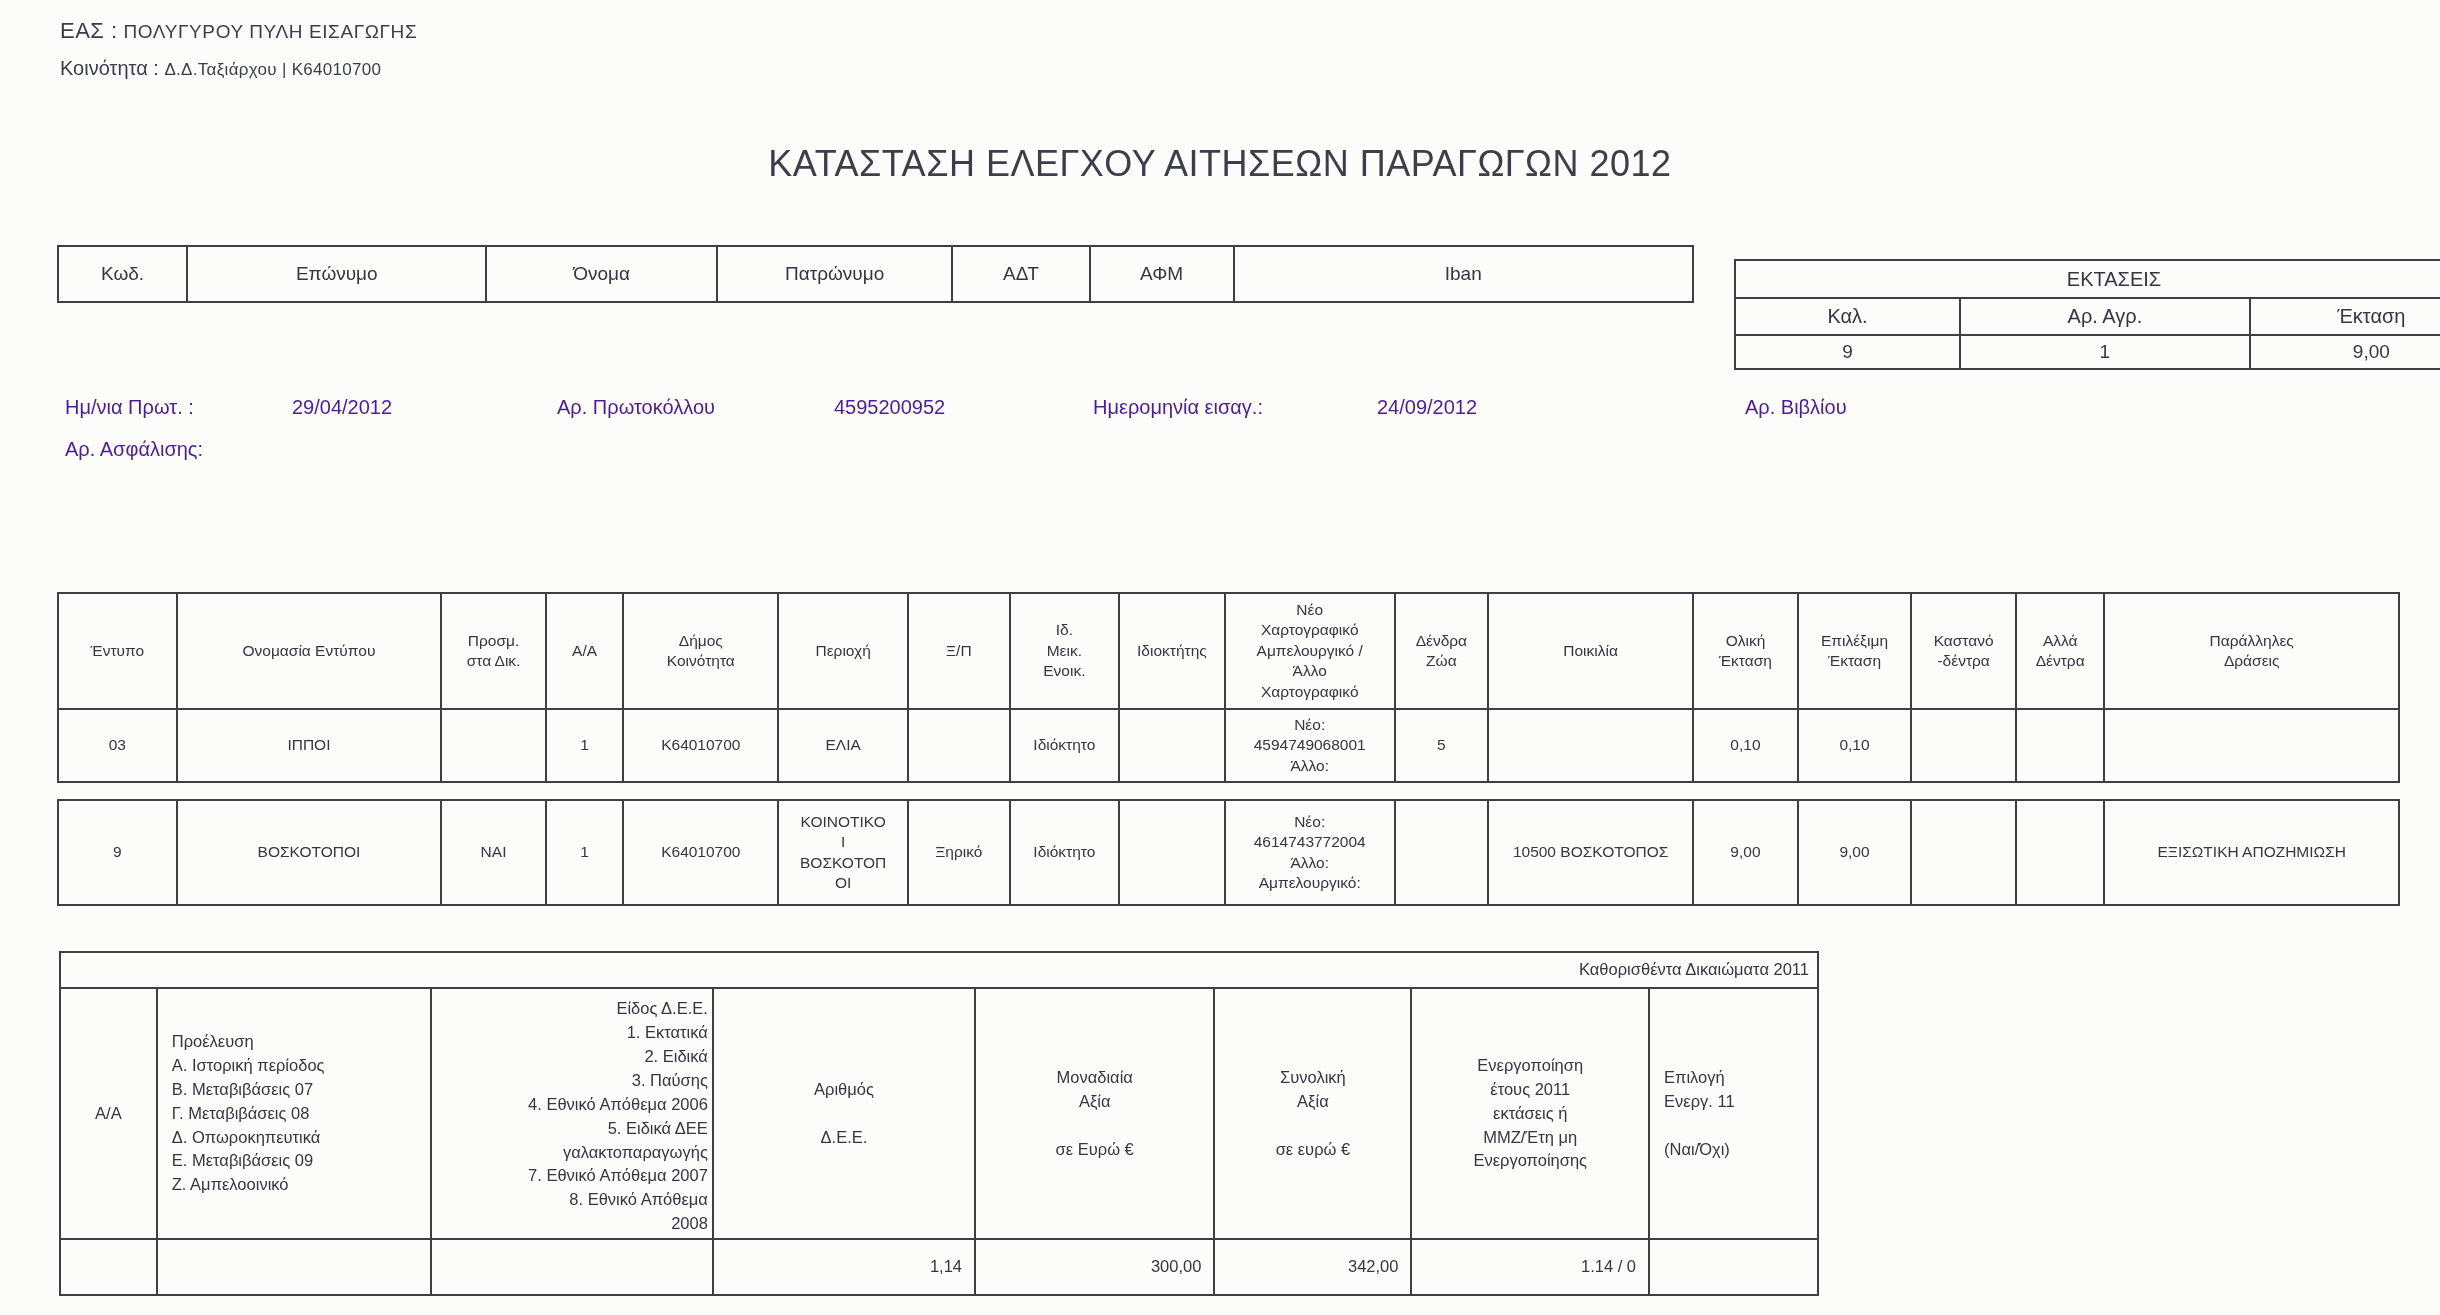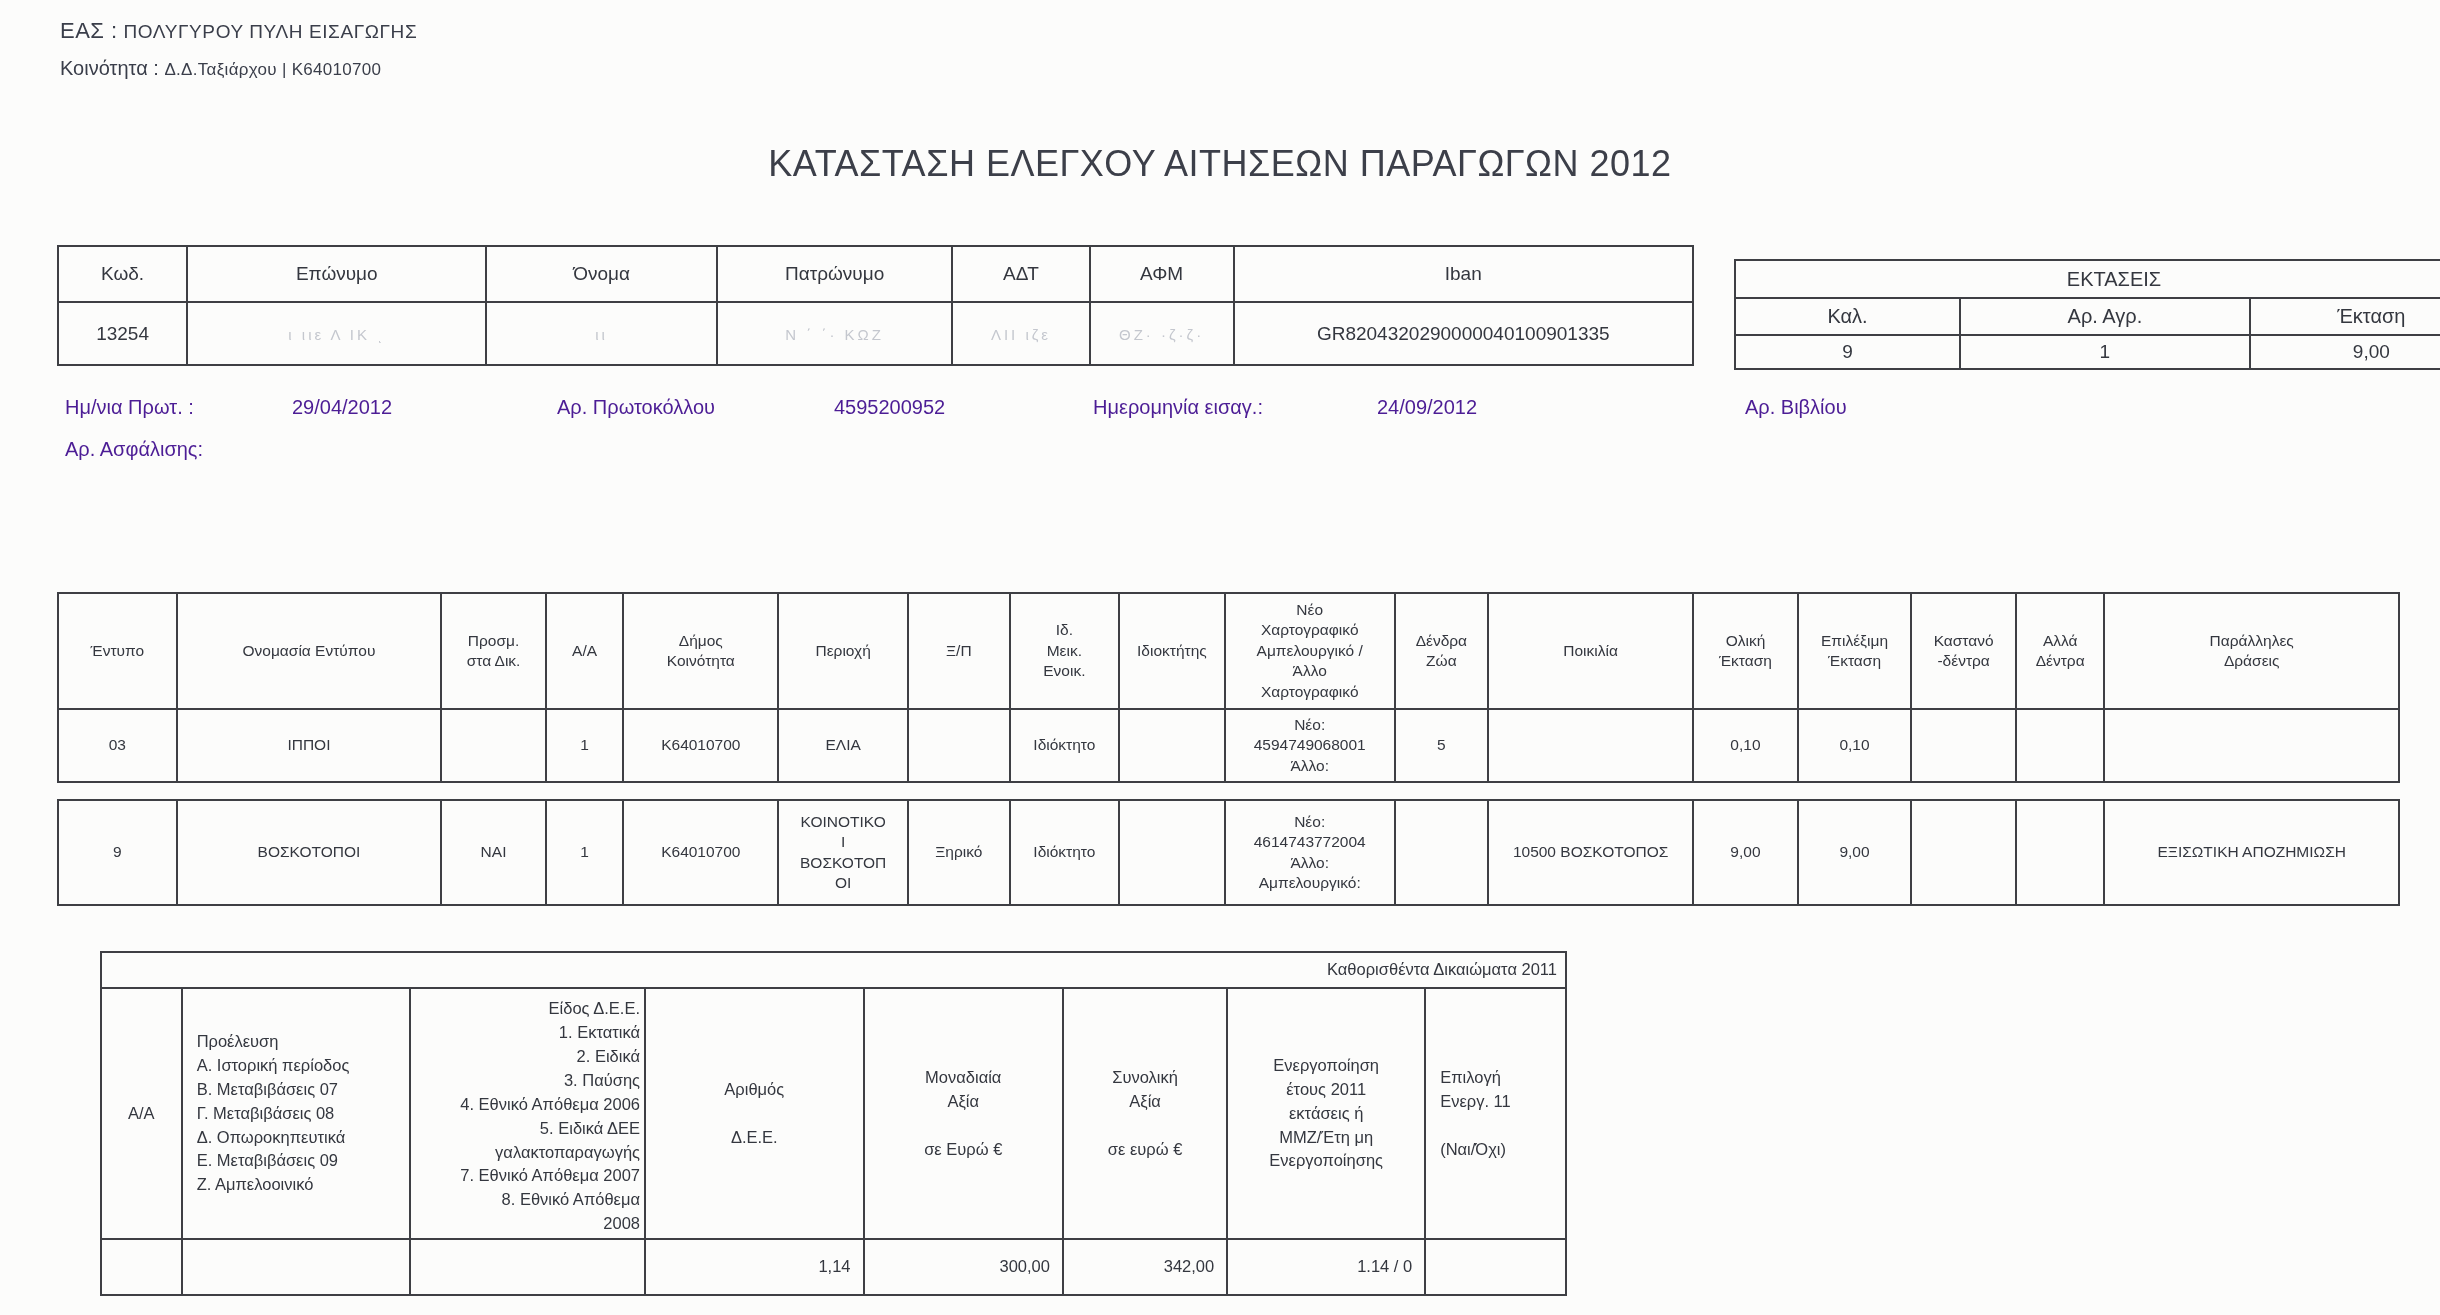--- a/index.html
+++ b/index.html
@@ -50,21 +50,21 @@
 
   
   .parcels { left:57px; top:592px; width:2343px; }
   .parcels2 { left:57px; top:799px; width:2343px; }
   .parcels td, .parcels2 td { font-size:15.5px; line-height:1.32; }
   .parcels tr.hd td { height:116px; }
   .parcels tr.r1 td { height:73px; }
   .parcels2 tr.r2 td { height:105px; }
 
   
-  .rights { left:59px; top:951px; width:1467px;margin-left:41px; }
+  .rights { left:59px; top:951px; width:1760px; }
   .rights td { font-size:16.5px; line-height:1.45; }
   .rights tr.cap td { height:36px; text-align:right; padding-right:8px; border-bottom:none; }
   .rights tr.hd td { height:201px; }
   .rights tr.dt td { height:56px; }
   .rights td.left { text-align:left; padding-left:14px; }
   .rights td.topleft { text-align:right; padding-left:12px; vertical-align:top; padding-top:8px; }
   .rights tr.dt td.num { text-align:right; padding-right:12px; }
 </style>
 </head>
 <body>
@@ -95,29 +95,20 @@
       </colgroup>
       <tbody>
           <tr class="hd">
         <td>Κωδ.</td>
         <td>Επώνυμο</td>
         <td>Όνομα</td>
         <td>Πατρώνυμο</td>
         <td>ΑΔΤ</td>
         <td>ΑΦΜ</td>
         <td>Iban</td>
-      </tr>
-      <tr class="dt">
-        <td>13254</td>
-        <td><span class="redact">ι ιιε   Λ ΙΚ ͺ</span></td>
-        <td><span class="redact">ιι</span></td>
-        <td><span class="redact">Ν ΄  ΄· ΚΩΖ</span></td>
-        <td><span class="redact">ΛΙΙ   ιζε</span></td>
-        <td><span class="redact">ΘΖ· ·ζ·ζ·</span></td>
-        <td>GR8204320290000040100901335</td>
       </tr>
     </tbody>
       </table>
   </div>
 
   <div class="abs ekt">
     <table class="doc">
       <colgroup>
           <col style="width:29.7%">
           <col style="width:38.2%">

